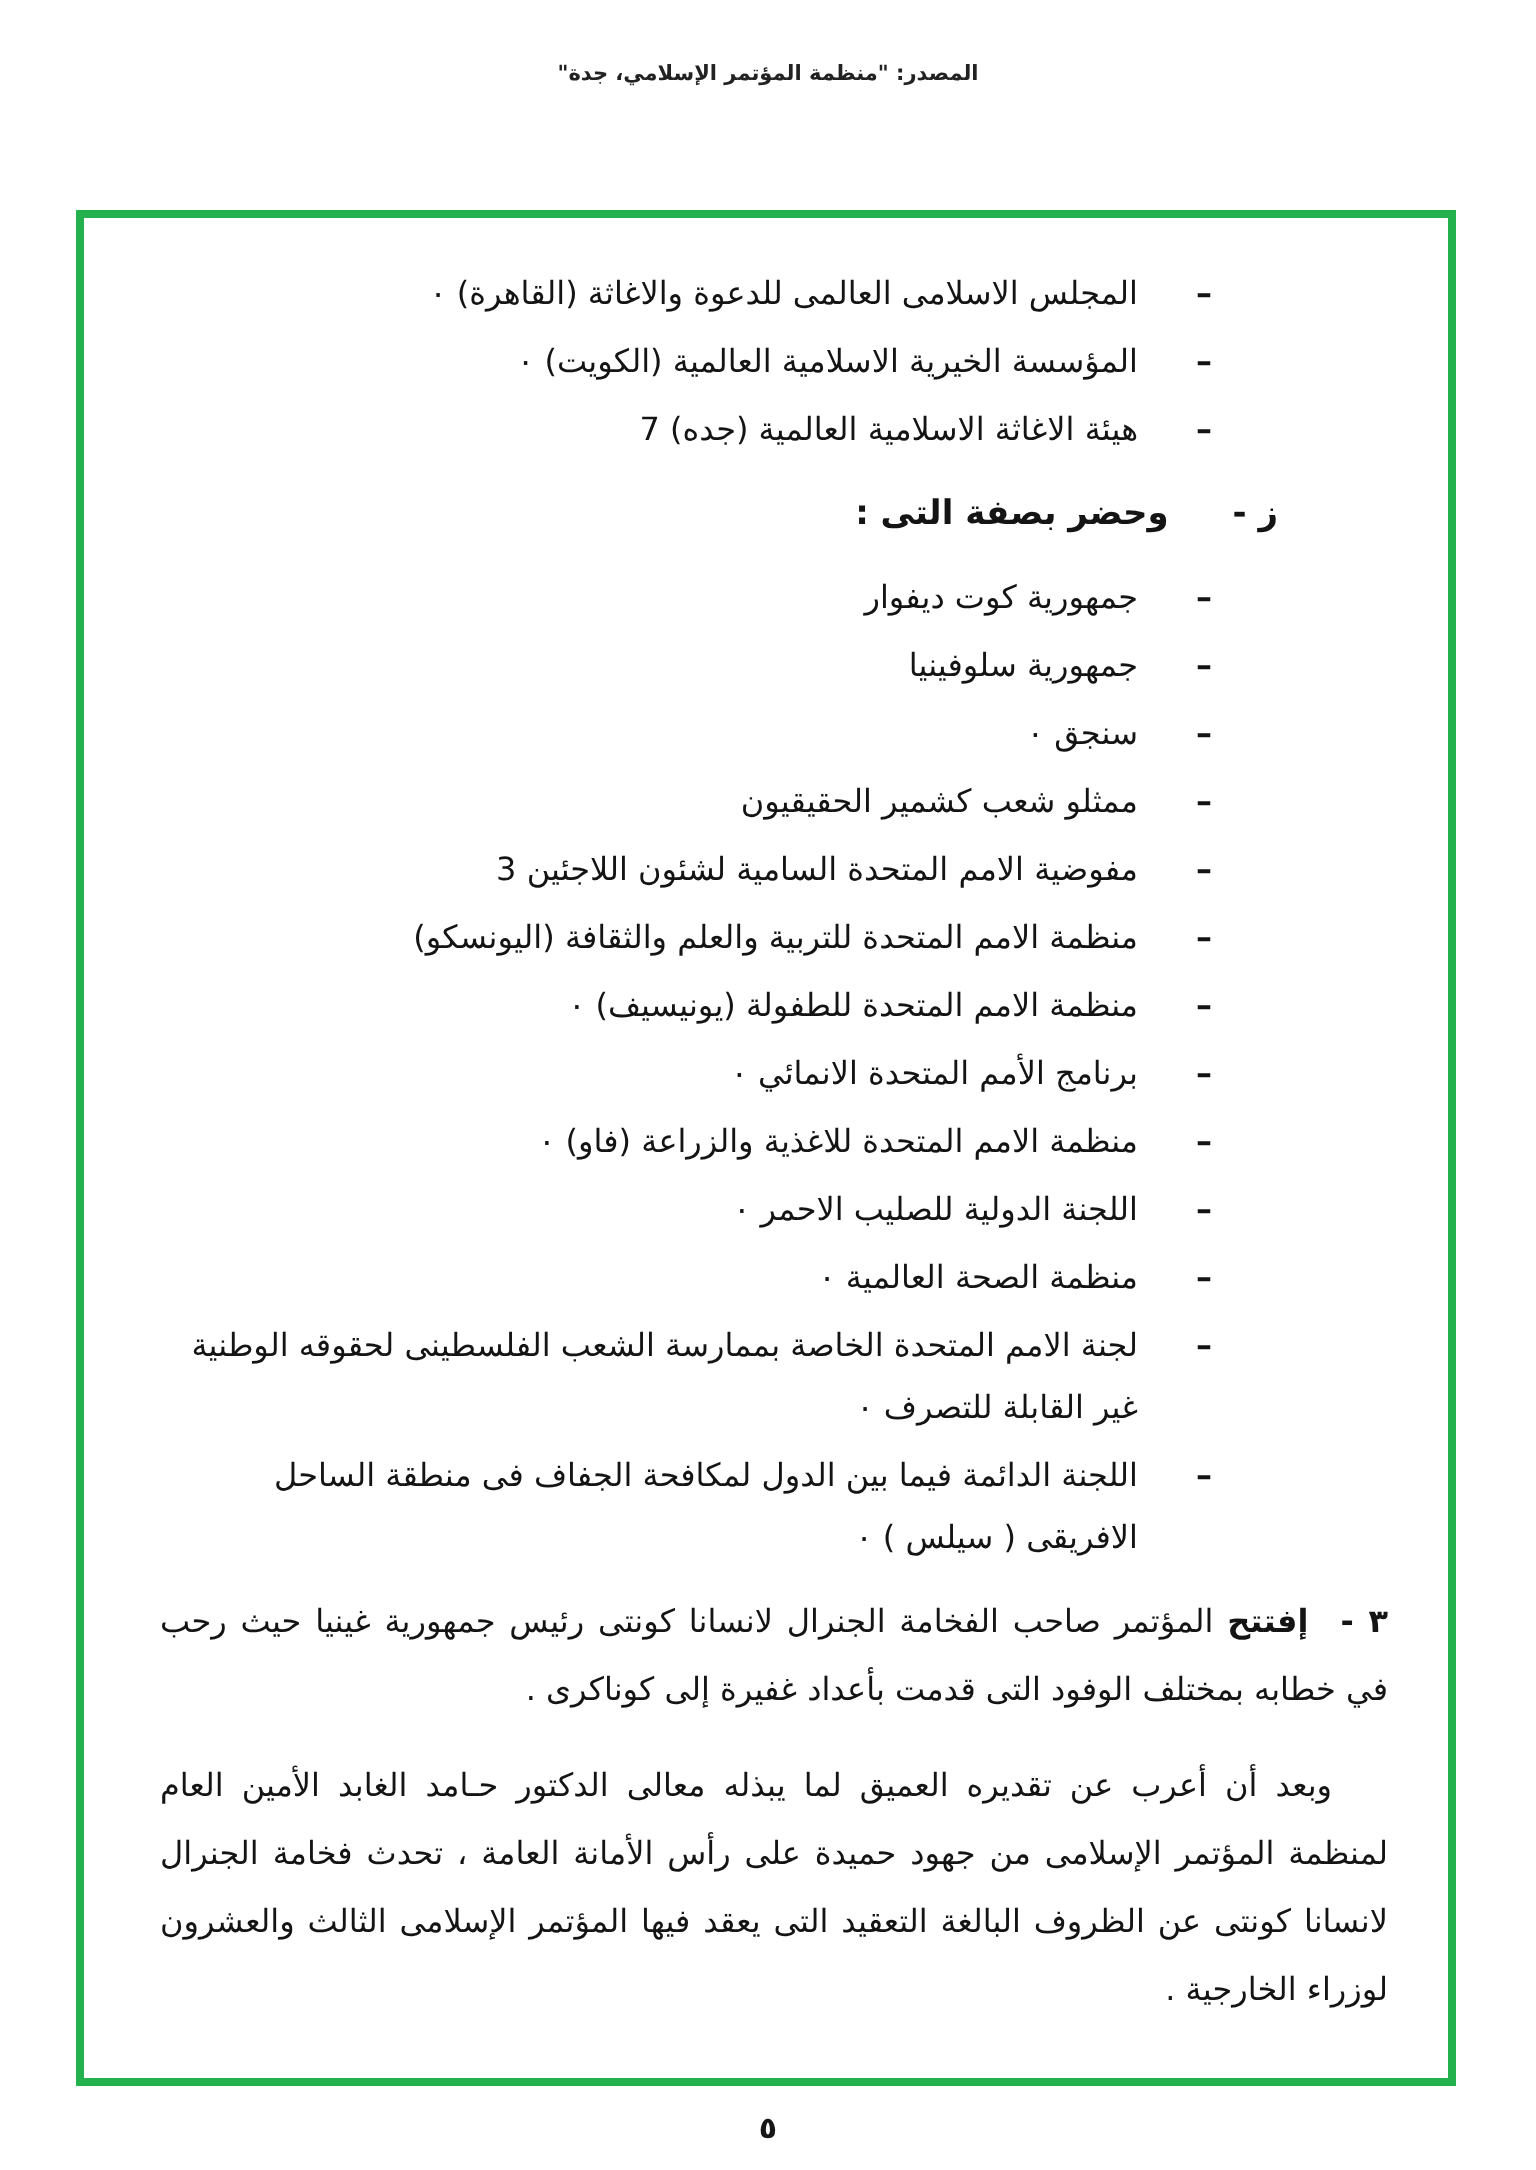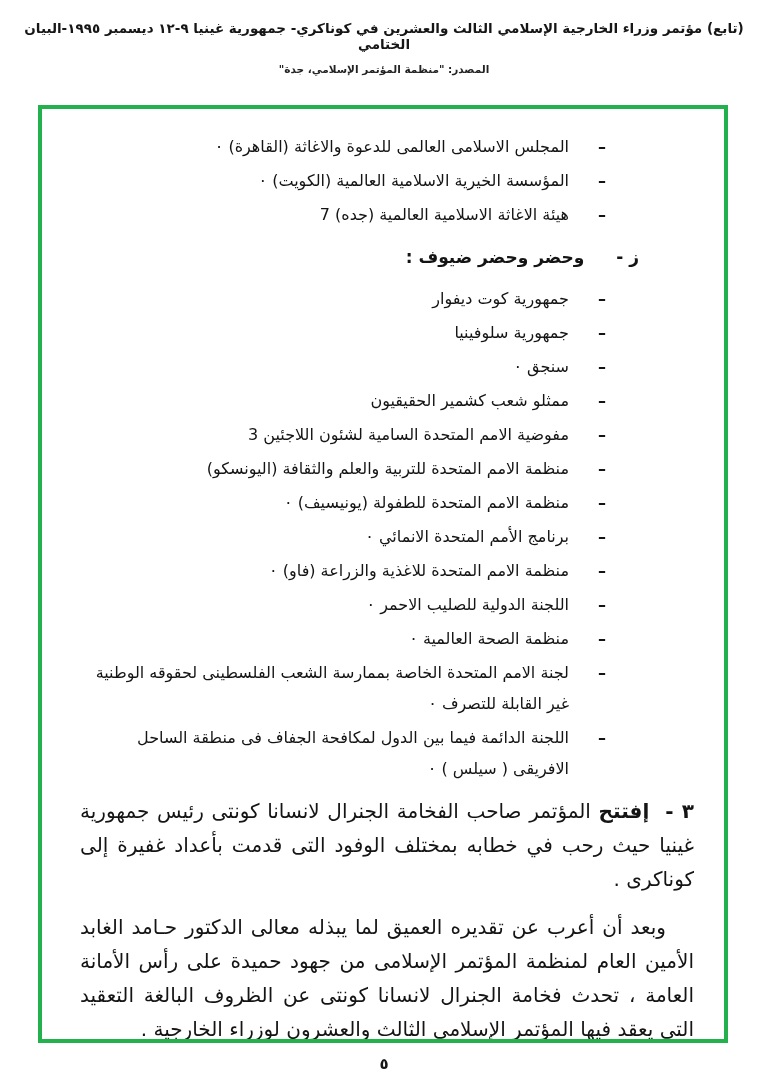--- a/index.html
+++ b/index.html
@@ -79,21 +79,21 @@
     margin-left: 26px;
   }
   .sec-title {
     letter-spacing: 0.5px;
   }
   
   .para {
     margin: 10px 0 0 0;
     line-height: 34px;
     text-align: justify;
-    font-size: 20px;
+    font-size: 16px;
   }
   .para.second {
     margin-top: 14px;
     text-indent: 28px;
   }
   .pnum {
     margin-left: 16px;
     font-weight: bold;
   }
   .lead {
@@ -108,21 +108,20 @@
     width: 100%;
     text-align: center;
     font-weight: bold;
     font-size: 15px;
   }
 </style>
 </head>
 <body>
 
 <div class="doc-header">
-  <div class="line1">(تابع) مؤتمر وزراء الخارجية الإسلامي الثالث والعشرين في كوناكري- جمهورية غينيا ٩-١٢ ديسمبر ١٩٩٥-البيان الختامي</div>
   <div class="line2">المصدر: "منظمة المؤتمر الإسلامي، جدة"</div>
 </div>
 
 <div class="green-box" style="border-color: rgb(34, 177, 76);">
   <div class="content">
 
     <div class="list">
       <div class="li">
         <span class="bullet">–</span>
         <span class="li-text">المجلس الاسلامى العالمى للدعوة والاغاثة (القاهرة) ٠</span>
@@ -132,21 +131,21 @@
         <span class="li-text">المؤسسة الخيرية الاسلامية العالمية (الكويت) ٠</span>
       </div>
       <div class="li">
         <span class="bullet">–</span>
         <span class="li-text">هيئة الاغاثة الاسلامية العالمية (جده) 7</span>
       </div>
     </div>
 
     <div class="section-heading">
       <span class="sec-label">ز -</span>
-      <span class="sec-title">وحضر وحضر ضيوف :</span>
+      <span class="sec-title">وحضر بصفة التى :</span>
     </div>
 
     <div class="list">
       <div class="li">
         <span class="bullet">–</span>
         <span class="li-text">جمهورية كوت ديفوار</span>
       </div>
       <div class="li">
         <span class="bullet">–</span>
         <span class="li-text">جمهورية سلوفينيا</span>

